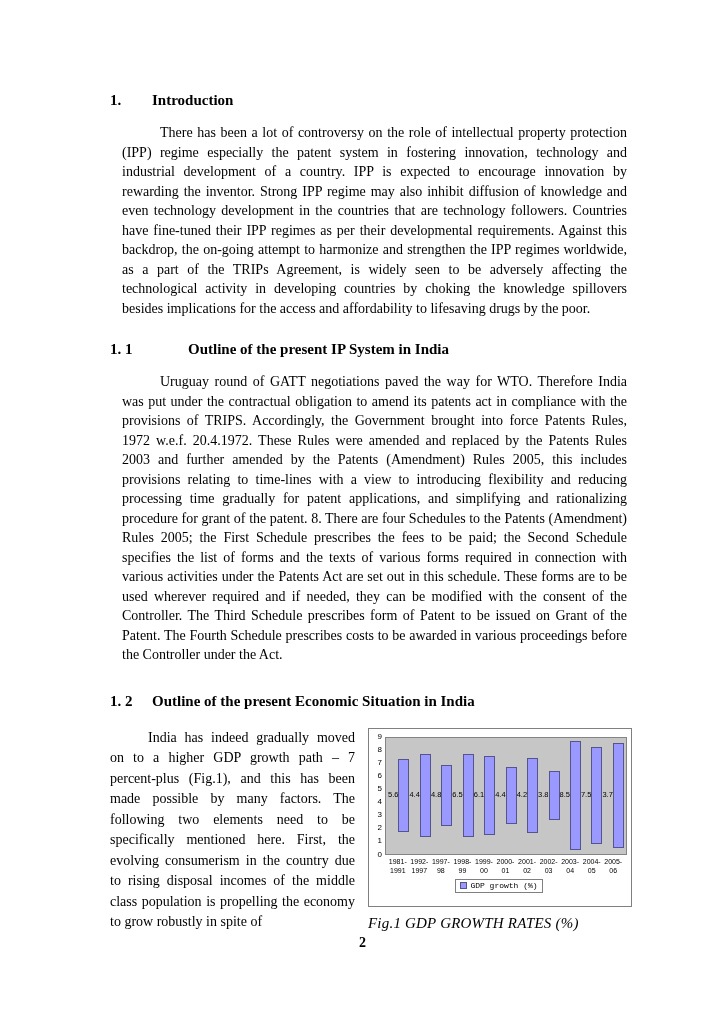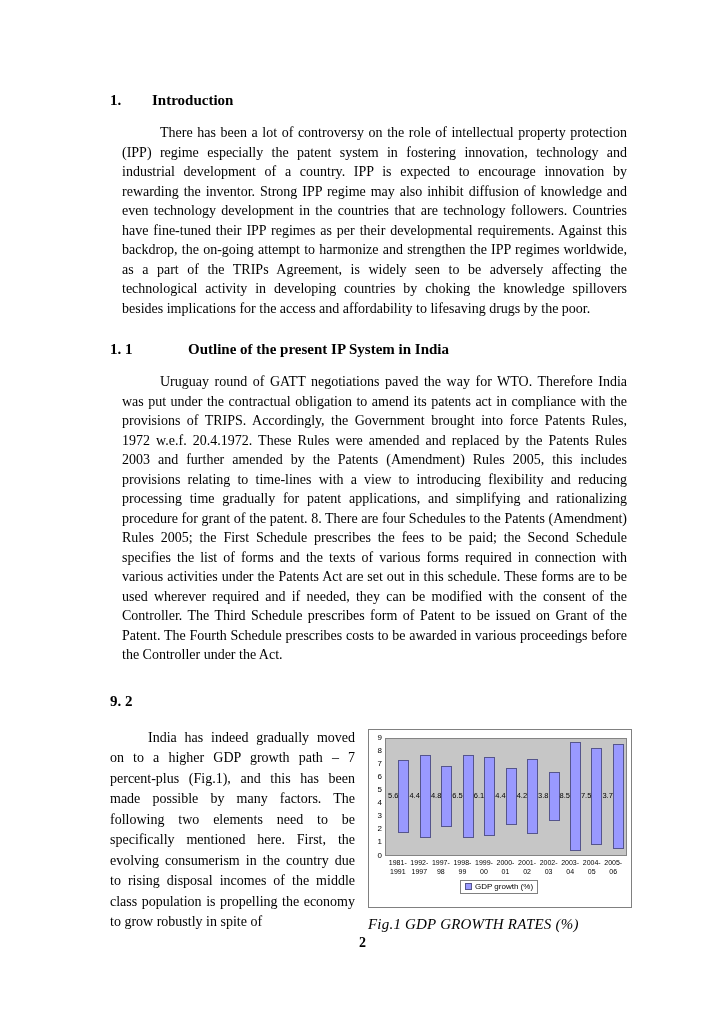--- a/index.html
+++ b/index.html
@@ -16,21 +16,21 @@
   }
   .page{padding:90px 92px 0 110px;}
   .heading{display:flex;font-weight:bold;font-size:15px;line-height:21px;width:505px;}
   .heading .num{width:42px;flex-shrink:0;}
   .body-text{
     margin:12px;width:505px;font-size:14px;line-height:19.5px;
     text-align:justify;text-indent:38px;
   }
   .mt-h2{margin-top:21px;gap:36px;}
   .mt-h2b{margin-top:26px;}
-  .columns{display:flex;width:522px;margin-top:16px;align-items:flex-end;}
+  .columns{display:flex;width:522px;margin-top:16px;}
   .col-text{
     width:245px;margin:0;font-size:14px;line-height:20.5px;
     text-align:justify;text-indent:38px;flex-shrink:0;
   }
   .col-chart{width:264px;margin-left:13px;flex-shrink:0;}
   .chart-frame{
     width:264px;height:179px;border:1px solid var(--frame-border);
     background:#fff;padding:8px 5px 3px 3px;
     font-family:"Liberation Sans", sans-serif;
   }
@@ -45,21 +45,21 @@
     flex:1;height:100%;display:flex;
     justify-content:flex-end;align-items:center;
   }
   .bar-value{font-size:7.5px;line-height:8px;margin-bottom:1px;white-space:nowrap;}
   .bar{width:11px;background:var(--bar-fill);border:1px solid var(--bar-border);}
   .x-axis{display:flex;margin-left:13px;padding:0 2px;margin-top:2px;}
   .xtick{flex:1;text-align:center;font-size:7px;line-height:9px;white-space:pre-line;}
   .legend{
     display:flex;align-items:center;gap:3px;width:max-content;
     margin:4px auto 0;border:1px solid var(--frame-border);
-    padding:1px 4px;font-size:8px;line-height:10px;
+    padding:1px 4px;font-size:8px;line-height:10px;font-family:Liberation Mono, monospace;
   }
   .legend-marker{width:7px;height:7px;background:var(--bar-fill);border:1px solid var(--bar-border);flex-shrink:0;}
   .fig-caption{
     margin-top:8px;font-size:15px;font-weight:normal;font-style:italic;
     letter-spacing:0.2px;white-space:nowrap;
   }
   .page-number{width:505px;text-align:center;font-size:14px;font-weight:bold;margin-top:2px;}
 </style>
 </head>
 <body>
@@ -72,21 +72,22 @@
   </div>
   <p class="body-text">There has been a lot of controversy on the role of intellectual property protection (IPP) regime especially the patent system in fostering innovation, technology and industrial development of a country. IPP is expected to encourage innovation by rewarding the inventor. Strong IPP regime may also inhibit diffusion of knowledge and even technology development in the countries that are technology followers. Countries have fine-tuned their IPP regimes as per their developmental requirements. Against this backdrop, the on-going attempt to harmonize and strengthen the IPP regimes worldwide, as a part of the TRIPs Agreement, is widely seen to be adversely affecting the technological activity in developing countries by choking the knowledge spillovers besides implications for the access and affordability to lifesaving drugs by the poor.</p>
 
   <div class="heading mt-h2">
     <span class="num">1. 1</span>
     <span>Outline of the present IP System in India</span>
   </div>
   <p class="body-text">Uruguay round of GATT negotiations paved the way for WTO. Therefore India was put under the contractual obligation to amend its patents act in compliance with the provisions of TRIPS. Accordingly, the Government brought into force Patents Rules, 1972 w.e.f. 20.4.1972. These Rules were amended and replaced by the Patents Rules 2003 and further amended by the Patents (Amendment) Rules 2005, this includes provisions relating to time-lines with a view to introducing flexibility and reducing processing time gradually for patent applications, and simplifying and rationalizing procedure for grant of the patent. 8. There are four Schedules to the Patents (Amendment) Rules 2005; the First Schedule prescribes the fees to be paid; the Second Schedule specifies the list of forms and the texts of various forms required in connection with various activities under the Patents Act are set out in this schedule. These forms are to be used wherever required and if needed, they can be modified with the consent of the Controller. The Third Schedule prescribes form of Patent to be issued on Grant of the Patent. The Fourth Schedule prescribes costs to be awarded in various proceedings before the Controller under the Act.</p>
 
   <div class="heading mt-h2b">
-    <span class="num">9. 2</span>
+    <span class="num">1. 2</span>
+    <span>Outline of the present Economic Situation in India</span>
   </div>
 
   <div class="columns">
     <p class="col-text">India has indeed gradually moved on to a higher GDP growth path – 7 percent-plus (Fig.1), and this has been made possible by many factors. The following two elements need to be specifically mentioned here. First, the evolving consumerism in the country due to rising disposal incomes of the middle class population is propelling the economy to grow robustly in spite of</p>
 
     <div class="col-chart">
       <div class="chart-frame">
         <div class="chart-main">
           <div class="y-axis">
               <div class="ytick" style="bottom: -4px;">0</div>

